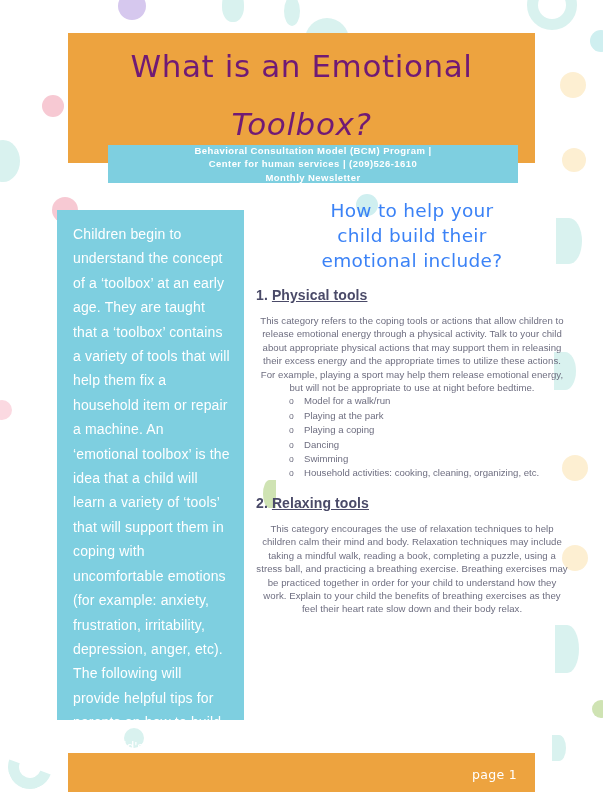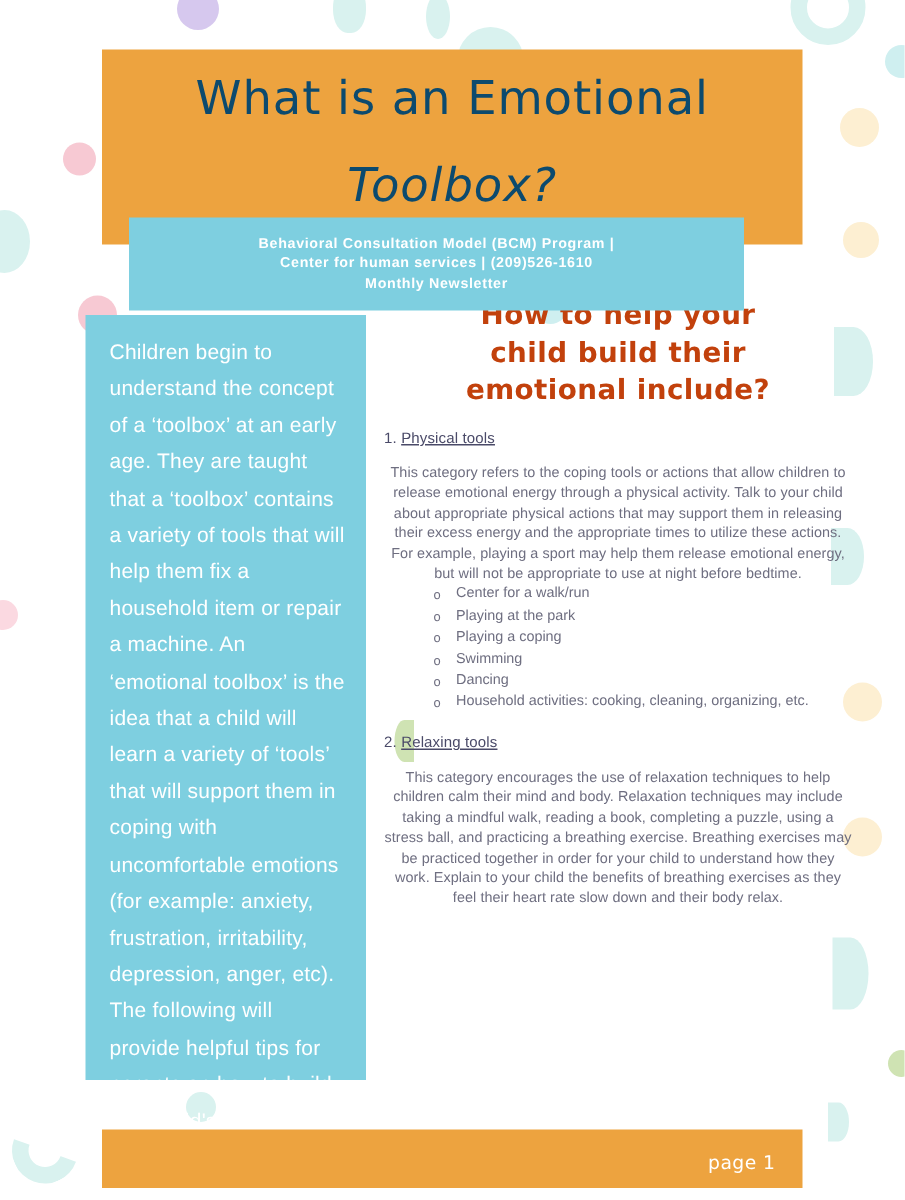--- a/index.html
+++ b/index.html
@@ -18,27 +18,27 @@
 
   
   .title-band{
     position:absolute; left:68px; top:33px; width:467px; height:130px;
     background:#EDA33F; z-index:2;
     display:flex; flex-direction:column; align-items:center; justify-content:flex-start;
     padding-top:6px;
   }
   .title-band .t{
     font-family:"DejaVu Sans", sans-serif;
-    color:#0c4a6e; font-size:31px; line-height:54px; font-weight:400;
+    color:#701a75; font-size:31px; line-height:54px; font-weight:400;
     letter-spacing:.6px; text-align:center; white-space:nowrap;
   }
   .title-band .t.l2{ margin-top:4px;font-style:italic; }
 
   .contact-band{
-    position:absolute; left:86px; top:145px; width:410px; height:62px;
+    position:absolute; left:108px; top:145px; width:410px; height:38px;
     background:#7ECFE0; z-index:3;
     display:flex; flex-direction:column; align-items:center; justify-content:center;
   }
   .contact-band div{
     color:#ffffff; font-size:9.5px; font-weight:bold; letter-spacing:.45px;
     line-height:13.5px; text-align:center;
   }
 
   
   .side-box{
@@ -48,25 +48,25 @@
   .side-box p{
     color:#ffffff; font-size:14px; line-height:24.4px; letter-spacing:.15px;
   }
 
   
   .main{
     position:absolute; left:256px; top:198px; width:312px; z-index:2;
   }
   .main-head{
     font-family:"DejaVu Sans", sans-serif;
-    color:#c2410c; font-size:18.5px; line-height:25px; text-align:center;
-    font-weight:700; letter-spacing:.3px;
+    color:#3b82f6; font-size:18.5px; line-height:25px; text-align:center;
+    font-weight:400; letter-spacing:.3px;
   }
   .sec-head{
-    font-size:10px; color:#4a4a68; margin-top:14px; letter-spacing:.1px;
+    font-size:14px; color:#4a4a68; margin-top:14px; letter-spacing:.1px;font-weight:bold;
   }
   .sec-head u{ text-decoration:underline; }
   .body-txt{
     font-size:9.6px; line-height:13.4px; color:#6E6E80;
     margin-top:11px; letter-spacing:.05px;text-align:center;
   }
   ul.bullets{ list-style:none; margin-top:3px; }
   ul.bullets > li{
     font-size:9.6px; line-height:14.4px; color:#6E6E80;
     padding-left:26px; position:relative;
@@ -146,25 +146,25 @@
   <div class="main-head">How to help your</div>
   <div class="main-head">child build their</div>
   <div class="main-head">emotional include?</div>
 
   <div class="sec-head">
     <span>1.</span>
     <u>Physical tools</u>
   </div>
   <div class="body-txt">This category refers to the coping tools or actions that allow children to release emotional energy through a physical activity. Talk to your child about appropriate physical actions that may support them in releasing their excess energy and the appropriate times to utilize these actions. For example, playing a sport may help them release emotional energy, but will not be appropriate to use at night before bedtime.</div>
   <ul class="subs">
-    <li>Center for a walk/run</li>
+    <li>Model for a walk/run</li>
     <li>Playing at the park</li>
     <li>Playing a coping</li>
+    <li>Dancing</li>
     <li>Swimming</li>
-    <li>Dancing</li>
     <li>Household activities: cooking, cleaning, organizing, etc.</li>
   </ul>
 
   <div class="sec-head">
     <span>2.</span>
     <u>Relaxing tools</u>
   </div>
   <div class="body-txt">This category encourages the use of relaxation techniques to help children calm their mind and body. Relaxation techniques may include taking a mindful walk, reading a book, completing a puzzle, using a stress ball, and practicing a breathing exercise. Breathing exercises may be practiced together in order for your child to understand how they work. Explain to your child the benefits of breathing exercises as they feel their heart rate slow down and their body relax.</div>
 </div>
 

